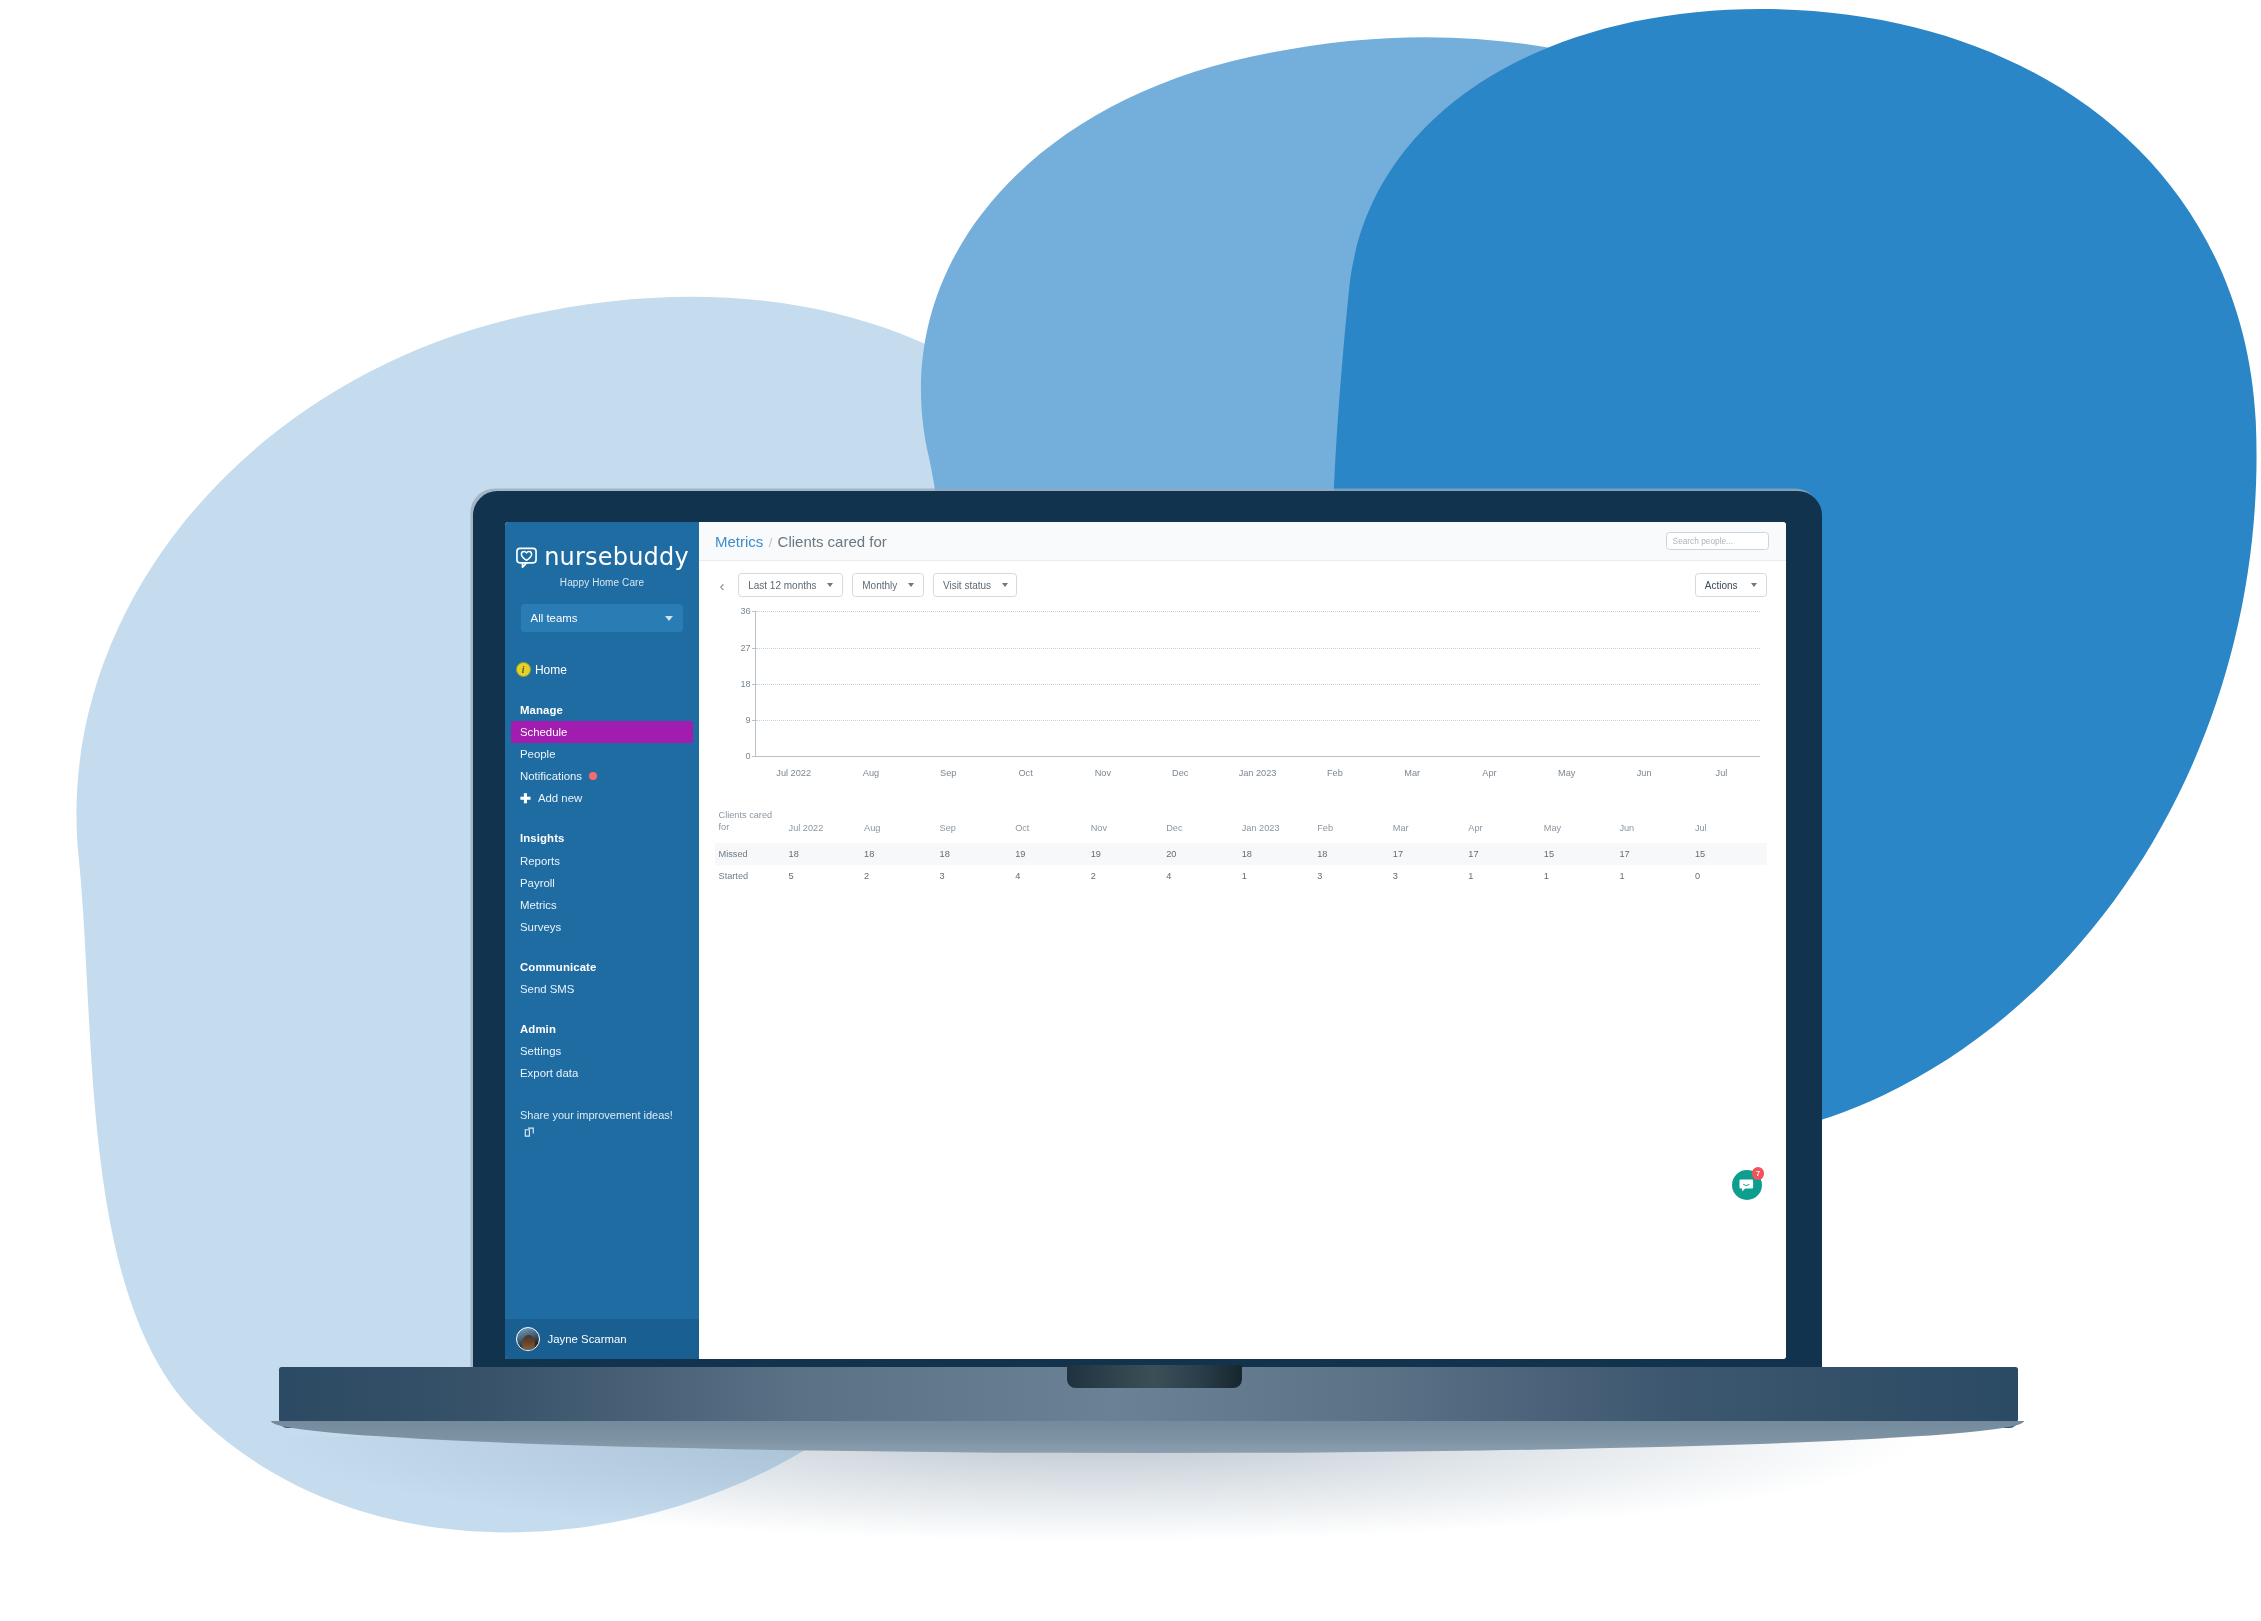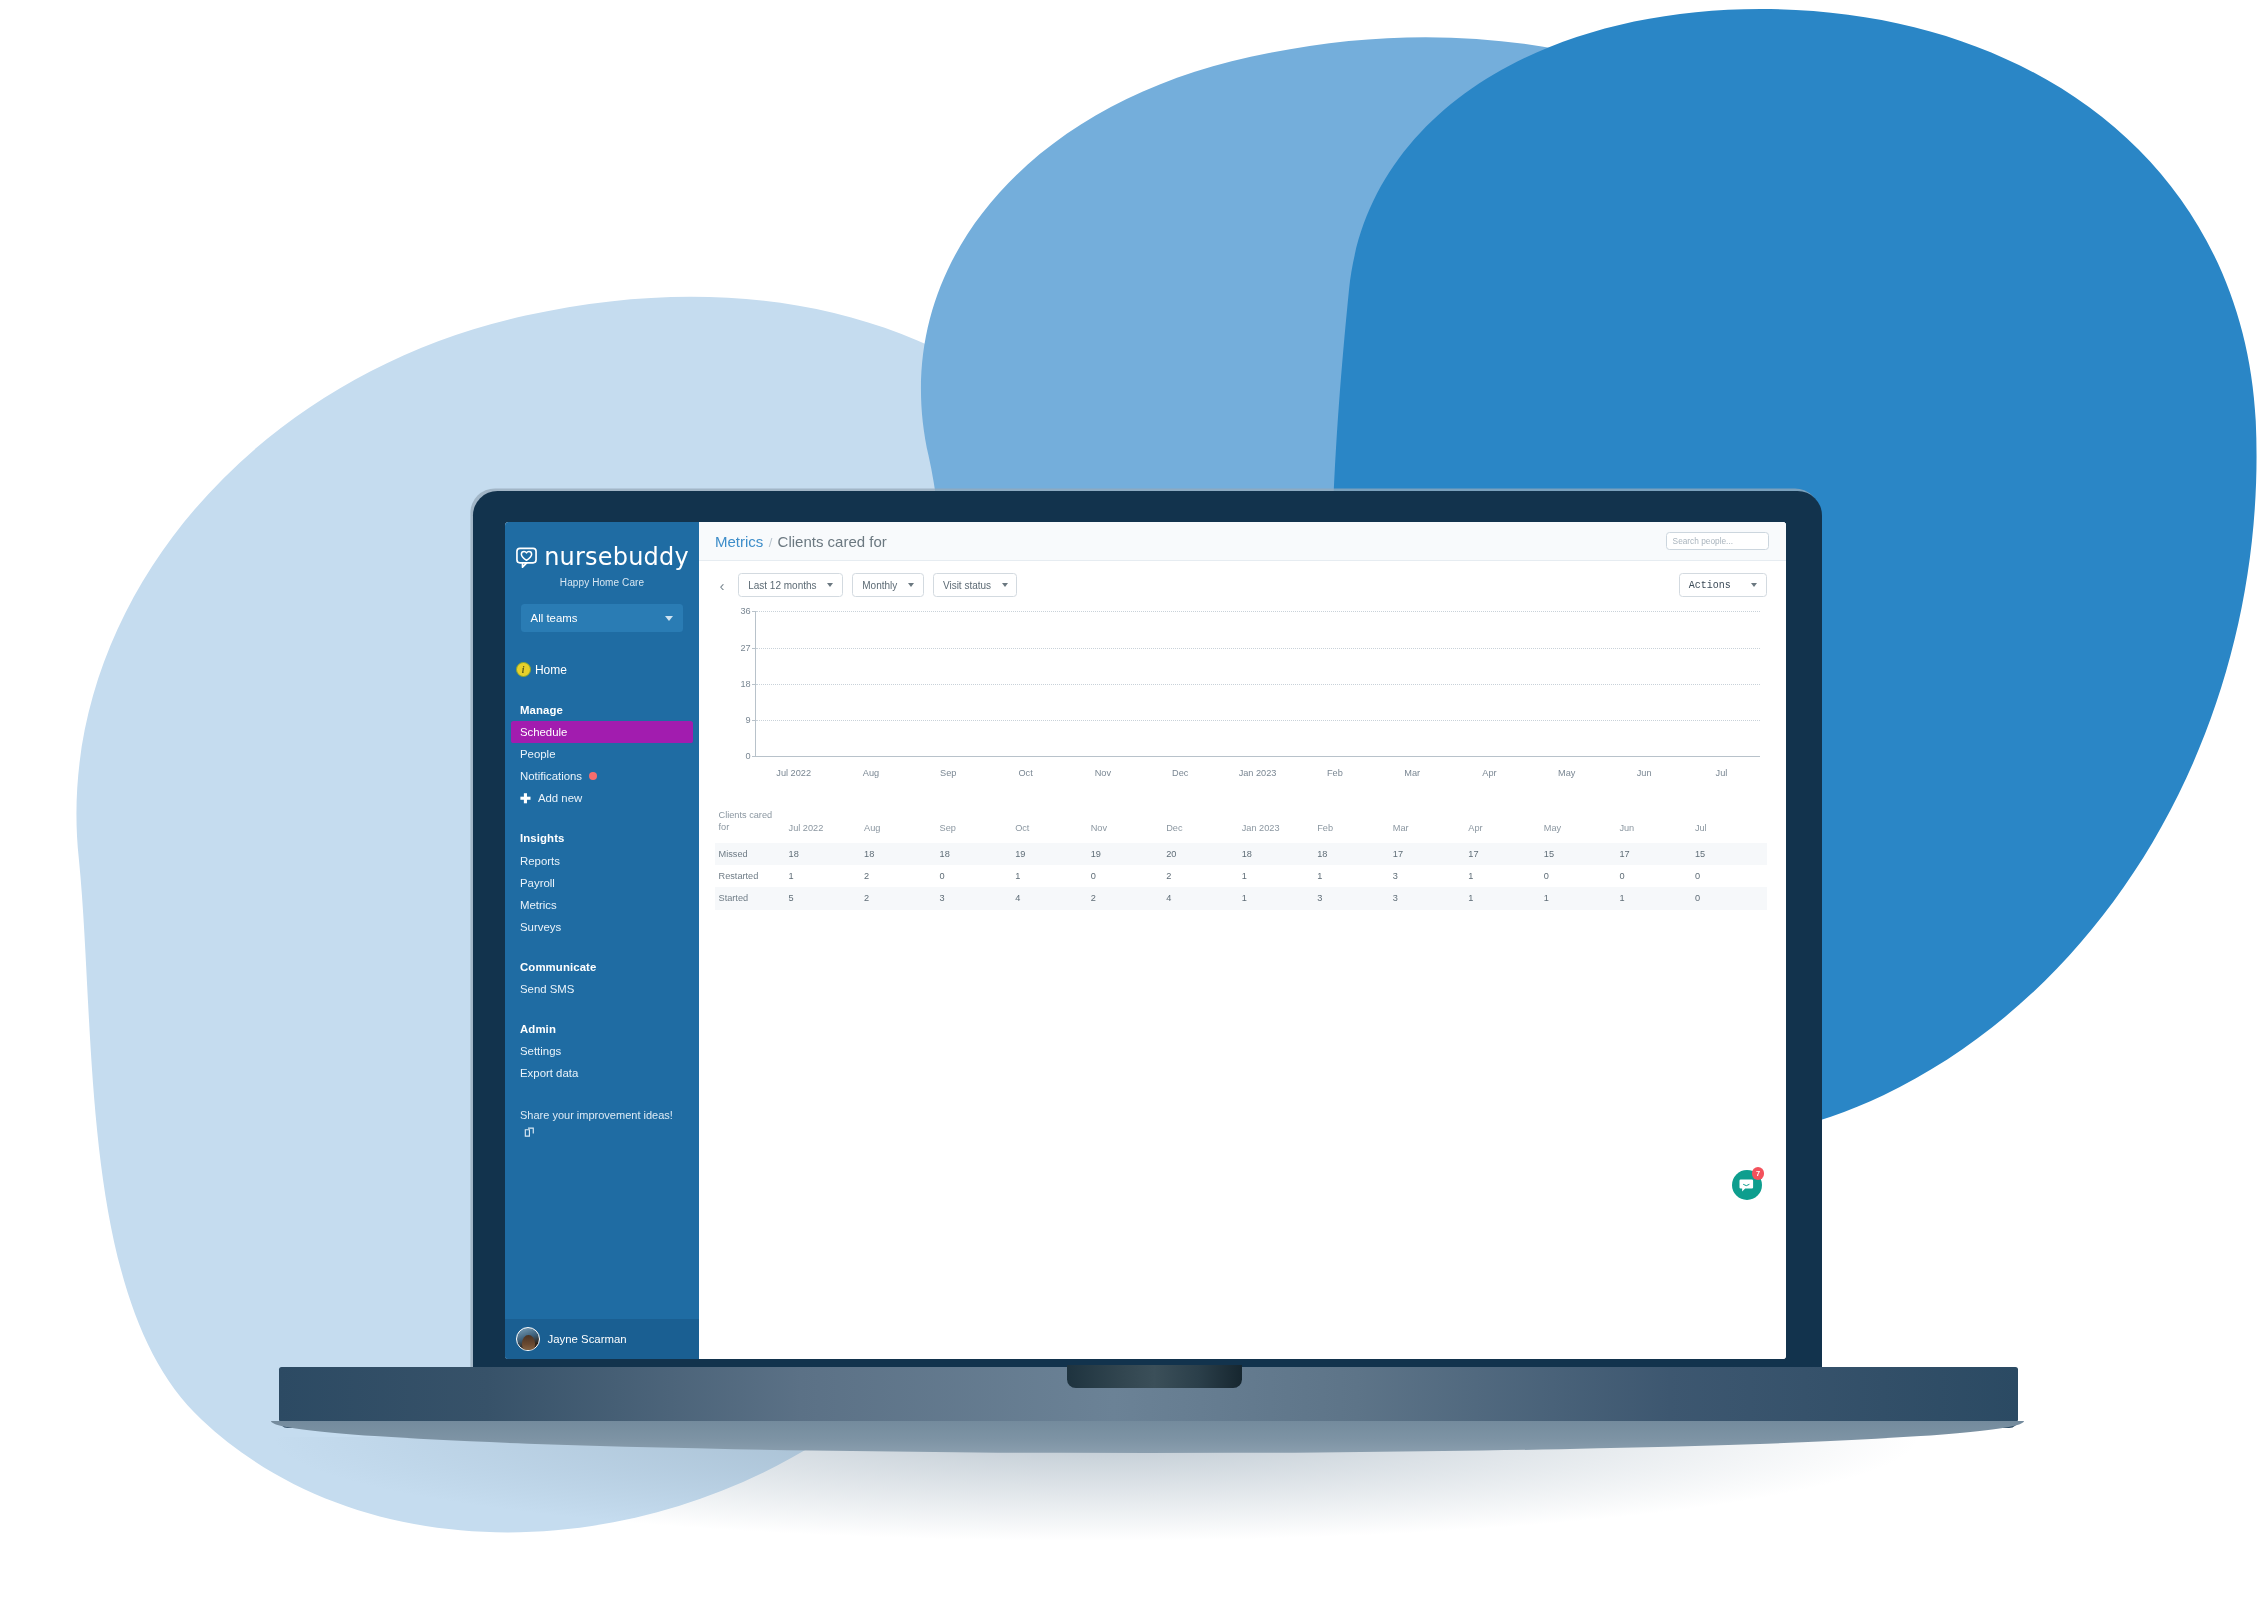--- a/index.html
+++ b/index.html
@@ -172,21 +172,21 @@
   .pill {
     height: 24px; border: 0.9px solid #d3dae0; border-radius: 3.5px; background: #fff;
     display: inline-flex; align-items: center; justify-content: space-between;
     gap: 10.5px; padding: 0 8.8px; font-size: 10px; color: #5d6b75;
   }
   .pill .caret {
     width: 0; height: 0;
     border-left: 3.5px solid transparent; border-right: 3.5px solid transparent;
     border-top: 4.4px solid #6b7880;
   }
-  .pill.actions { width: 88px; justify-content: space-between; color: #3b4a57; font-family: Liberation Mono, monospace; }
+  .pill.actions { width: 72px; justify-content: space-between; color: #3b4a57; }
 
   
   #chart-card { margin-top: 14px; height: 172px; position: relative; }
   .plot {
     position: absolute; left: 40px; top: 0; right: 7px; bottom: 26px;
     border-left: 1.3px solid #b8c2ca; border-bottom: 1.3px solid #b8c2ca;
   }
   .gridline {
     position: absolute; left: 0; right: 0; height: 0;
     border-top: 0.9px dotted #c9d2d9;
@@ -565,36 +565,20 @@
                 <td>20</td>
                 <td>18</td>
                 <td>18</td>
                 <td>17</td>
                 <td>17</td>
                 <td>15</td>
                 <td>17</td>
                 <td>15</td>
               </tr>
               <tr>
-                <td class="rowhead">Restarted</td>
-                <td>1</td>
-                <td>2</td>
-                <td>0</td>
-                <td>1</td>
-                <td>0</td>
-                <td>2</td>
-                <td>1</td>
-                <td>1</td>
-                <td>3</td>
-                <td>1</td>
-                <td>0</td>
-                <td>0</td>
-                <td>0</td>
-              </tr>
-              <tr>
                 <td class="rowhead">Started</td>
                 <td>5</td>
                 <td>2</td>
                 <td>3</td>
                 <td>4</td>
                 <td>2</td>
                 <td>4</td>
                 <td>1</td>
                 <td>3</td>
                 <td>3</td>

